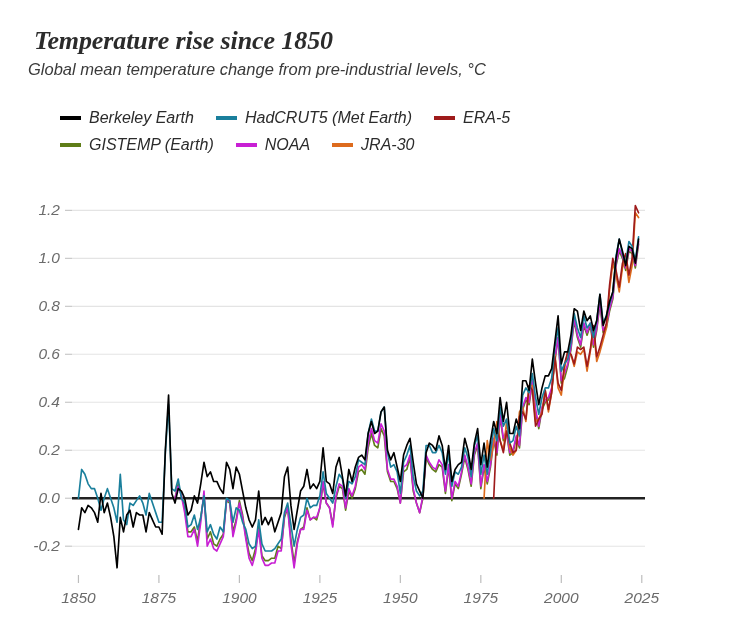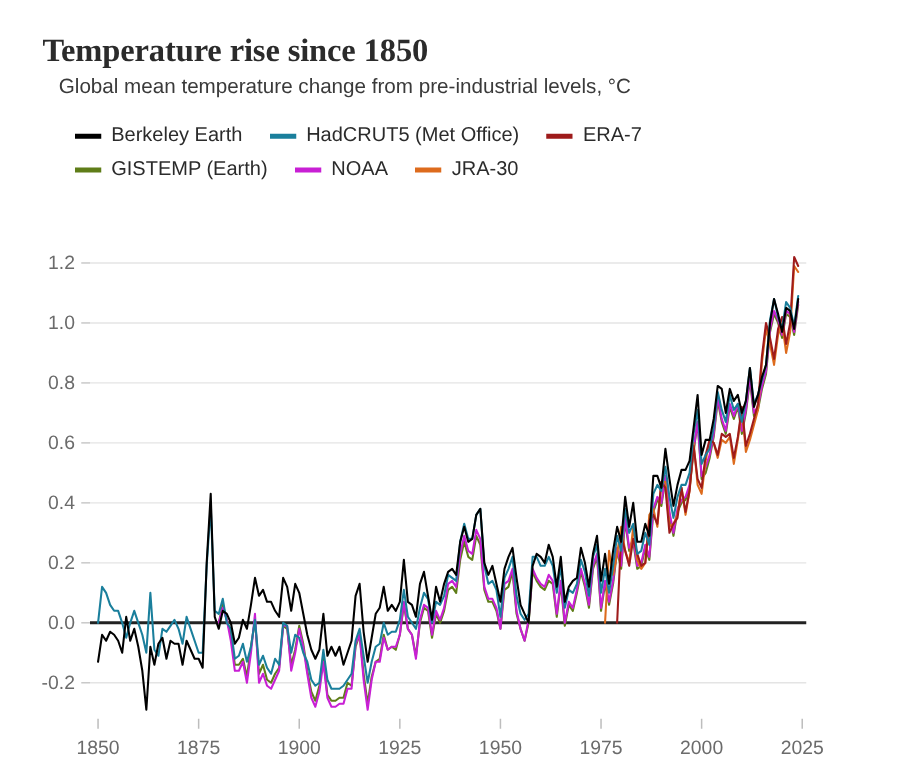--- a/index.html
+++ b/index.html
@@ -12,50 +12,51 @@
     height: 626px;
     font-family: "Liberation Sans", sans-serif;
     color: #333333;
     overflow: hidden;
   }
   #root {
     position: relative;
     width: 734px;
     height: 626px;
     box-sizing: border-box;
+    font-style: italic;
   }
   .title {
     position: absolute;
     left: 34px;
     top: 26px;
     font-family: "Liberation Serif", serif;
     font-weight: bold;
     font-size: 26px;
     letter-spacing: -0.1px;
     color: #2b2b2b;
     white-space: nowrap;
   }
   .subtitle {
     position: absolute;
-    left: 47px;
+    left: 28px;
     top: 60px;
     font-family: "Liberation Sans", sans-serif;
     font-size: 16.5px;
     color: #3a3a3a;
     white-space: nowrap;
   }
   .legend {
     position: absolute;
     left: 60px;
     top: 100px;
     width: 660px;
   }
   .legend-row {
     display: flex;
-    align-items: flex-start;
+    align-items: flex-end;
     height: 27px;
   }
   .legend-item {
     display: flex;
     align-items: center;
     margin-right: 22px;
     white-space: nowrap;
   }
   .legend-swatch {
     width: 21px;
@@ -121,25 +122,25 @@
   <div class="subtitle">Global mean temperature change from pre-industrial levels, °C</div>
 
   <div class="legend">
     <div class="legend-row">
       <div class="legend-item">
         <span class="legend-swatch" style="background:#000000"></span>
         <span class="legend-label">Berkeley Earth</span>
       </div>
       <div class="legend-item">
         <span class="legend-swatch" style="background:#1a7f9c"></span>
-        <span class="legend-label">HadCRUT5 (Met Office)</span>
+        <span class="legend-label">HadCRUT5 (Met Earth)</span>
       </div>
       <div class="legend-item">
         <span class="legend-swatch" style="background:#9e1b1b"></span>
-        <span class="legend-label">ERA-7</span>
+        <span class="legend-label">ERA-5</span>
       </div>
     </div>
     <div class="legend-row">
       <div class="legend-item">
         <span class="legend-swatch" style="background:#5f7d18"></span>
         <span class="legend-label">GISTEMP (Earth)</span>
       </div>
       <div class="legend-item">
         <span class="legend-swatch" style="background:#c81fd4"></span>
         <span class="legend-label">NOAA</span>

